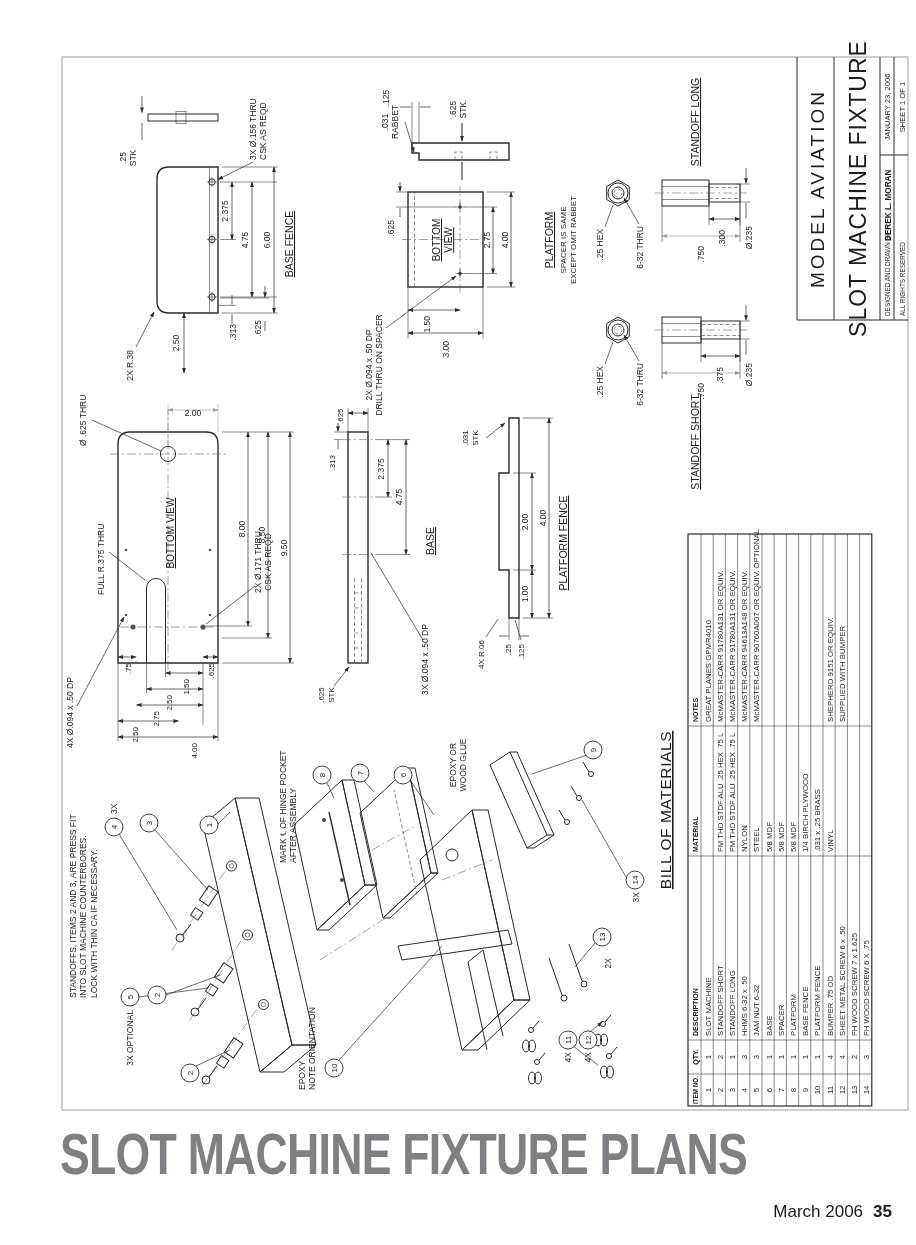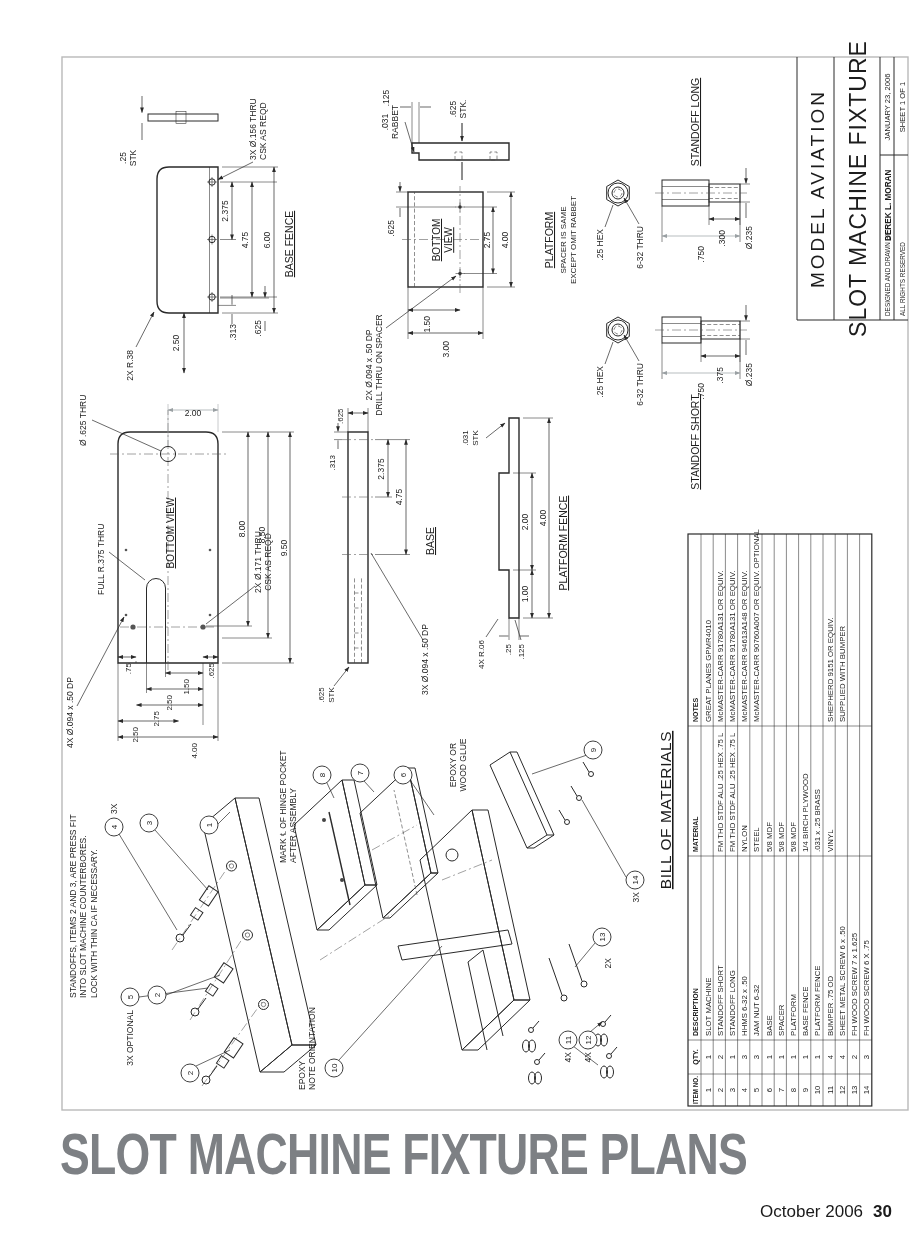--- a/index.html
+++ b/index.html
@@ -490,14 +490,14 @@
           <text x="173" y="542.9" font-size="8px" text-anchor="middle">13</text>
           <circle cx="70" cy="506" r="9" fill="#fff" stroke="#2a2a2a" stroke-width="0.9"></circle>
           <text x="70" y="508.9" font-size="8px" text-anchor="middle">11</text>
           <circle cx="70" cy="526" r="9" fill="#fff" stroke="#2a2a2a" stroke-width="0.9"></circle>
           <text x="70" y="528.9" font-size="8px" text-anchor="middle">12</text>
         </g>
   </g>
 </svg>
 
 <div id="bigtitle">SLOT MACHINE FIXTURE PLANS</div>
-<div id="footer"><span>October 2006</span><b>30</b></div>
+<div id="footer"><span>March 2006</span><b>35</b></div>
 </div>
 
 </body></html>

